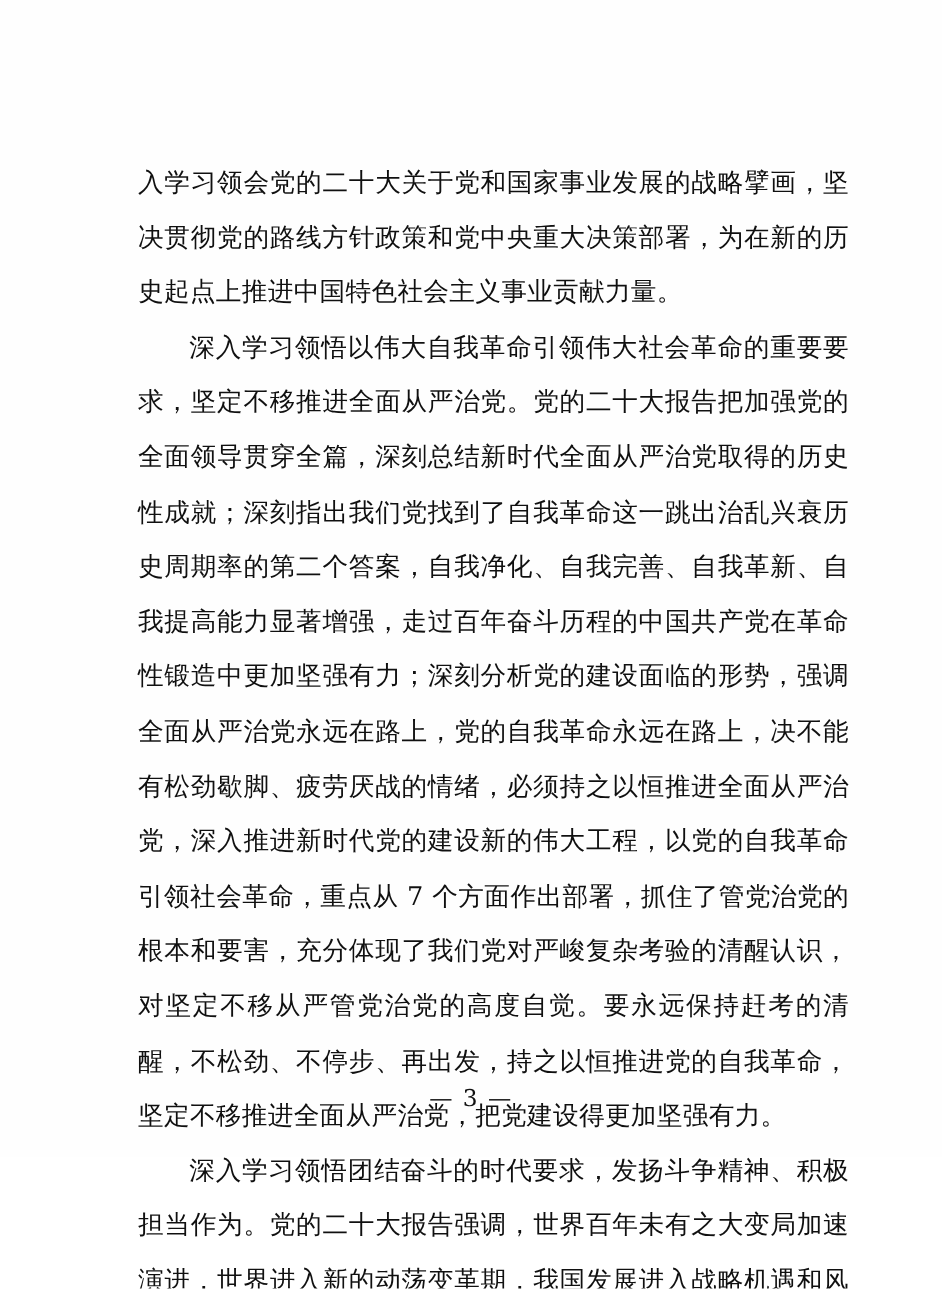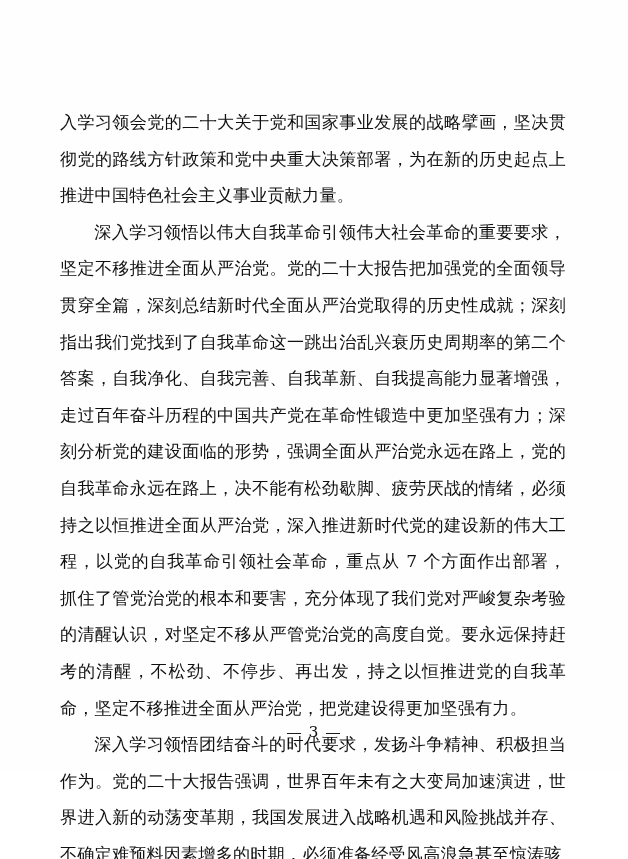--- a/index.html
+++ b/index.html
@@ -12,21 +12,21 @@
     background: #ffffff;
     font-family: "DejaVu Serif", "Liberation Serif", serif;
     color: #1a1a1a;
     overflow: hidden;
   }
   .page {
     position: relative;
     width: 628px;
     height: 771px;
     box-sizing: border-box;
-    padding: 104px 62px 0 60px;
+    padding: 104px 62px 0 92px;
     background: #fefefe;
   }
   .body-text {
     font-size: 17.1px;
     line-height: 36.6px;
     text-align: justify;
     text-justify: inter-ideograph;
     letter-spacing: 0.2px;
     color: #101010;
   }

